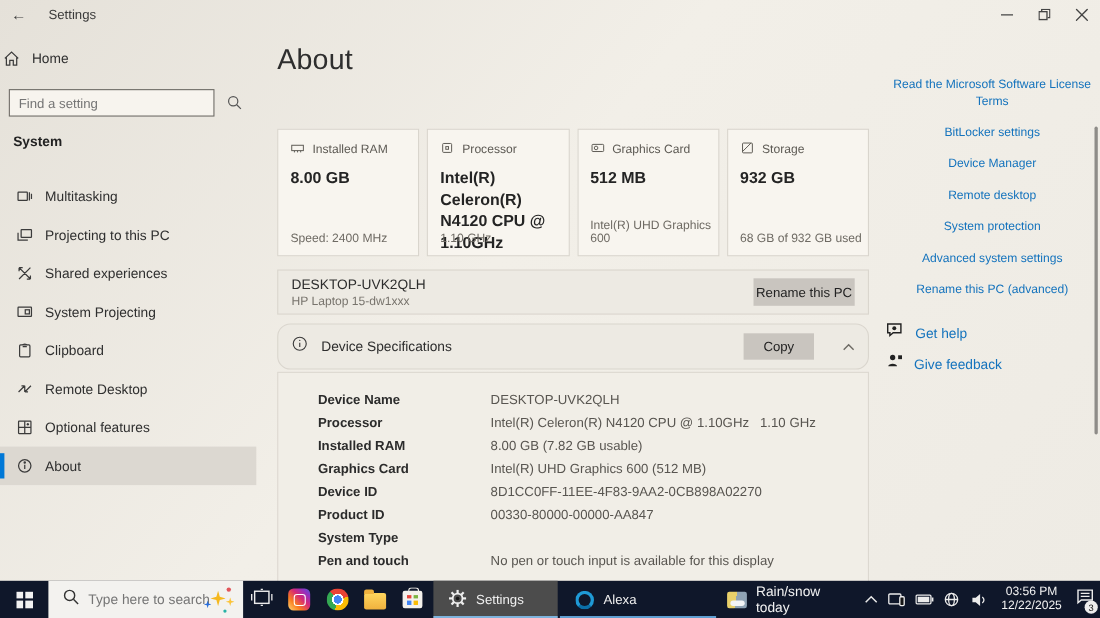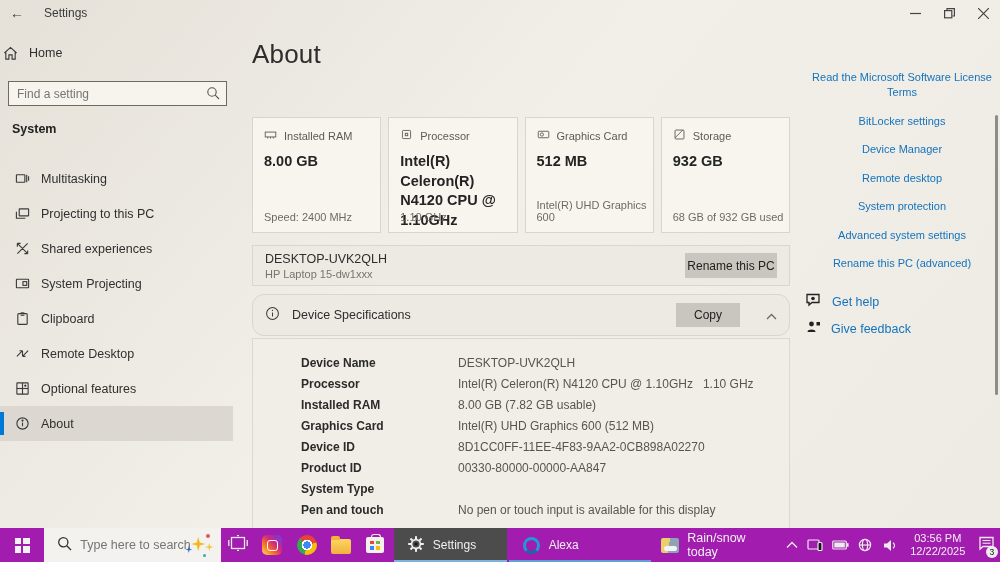--- a/index.html
+++ b/index.html
@@ -19,21 +19,21 @@
   .back-btn { width:34px; text-align:center; font-size:14px; color:#3a3a3a; cursor:default; }
   .tb-title { font-size:12px; color:#3a3a3a; margin-left:10px; }
   .win-controls { margin-left:auto; display:flex; height:100%; }
   .win-ctl { width:34px; display:flex; align-items:center; justify-content:center; color:#444; }
   
   .sidebar { position:absolute; left:0; top:26px; width:233px; bottom:0; }
   .side-row { display:flex; align-items:center; gap:11px; padding-left:2px; height:30px; font-size:12.5px; color:#2f2f2f; }
   .home-row { margin-top:12px; }
   .side-search { margin:13px 6px 0 8px; position:relative; }
   .side-search input {
-    width:219px; height:25px; border:1px solid #6d6a64; background:#f7f4ee;
+    width:187px; height:25px; border:1px solid #6d6a64; background:#f7f4ee;
     font-family:inherit; font-size:12px; color:#3a3a3a; padding:0 32px 0 8px; outline:none;
   }
   .search-glyph { position:absolute; right:7px; top:5px; color:#555; }
   .side-section { font-size:12.5px; font-weight:bold; color:#222; padding-left:12px; margin-top:16px; }
   .nav { margin-top:25px; }
   .nav-item { display:flex; align-items:center; gap:11px; height:35px; padding-left:14px; font-size:12.5px; color:#2f2f2f; position:relative; cursor:default; }
   .nav-item.selected { background:#dcd8d1; }
   .nav-item.selected::before { content:''; position:absolute; left:0; top:6px; bottom:6px; width:4px; background:#0078d7; }
   .nav-ico { width:16px; height:16px; flex:none; display:flex; align-items:center; justify-content:center; }
   .nav-ico svg { stroke:#3b3b3b; fill:none; stroke-width:1.2; }
@@ -52,33 +52,33 @@
   .device-name { font-size:12.5px; color:#2d2d2d; }
   .device-model { font-size:11px; color:#78746d; margin-top:2px; }
   .gray-btn { margin-left:auto; background:#c9c5bf; border:none; font-family:inherit; font-size:12px; color:#222; cursor:default; }
   .rename-btn { width:92px; height:25px; }
   .specs-bar { margin-top:8px; height:42px; gap:12px;border-radius:12px; }
   .specs-title { font-size:12.5px; color:#2d2d2d; }
   .copy-btn { width:64px; height:24px; }
   .collapse { color:#6d6a64; margin-left:14px; }
   .specs-body { margin-top:2px; background:#f1eee7; border:1px solid #dcd8d0; padding:13px 0 12px 0; }
   .spec-row { display:flex; padding-left:36px; height:21px; align-items:center; }
-  .spec-label { width:157px; flex:none; font-size:12px; font-weight:bold; color:#2b2b2b;margin-left:12px; }
+  .spec-label { width:157px; flex:none; font-size:12px; font-weight:bold; color:#2b2b2b; }
   .spec-value { font-size:12px; color:#585550; white-space:pre; }
   .next-edge { margin-top:4px; height:9px; background:#edeae3; border:1px solid #dad6ce; border-bottom:none; }
   
   .related { position:absolute; left:573px; top:44px; width:192px; }
   .rel-link { font-size:11px; color:#1473bd; line-height:15px; margin-bottom:13.5px; cursor:default;text-align:center; }
   .help-links { margin-top:22px; }
   .help-row { display:flex; align-items:center; gap:10px; margin-bottom:9px; }
   .help-row svg { flex:none; }
   .help-label { font-size:12.5px; color:#1473bd; cursor:default; }
   .scrollbar { position:absolute; right:2px; top:115px; width:3px; height:280px; background:#8e8c88; border-radius:2px; }
   
-  .taskbar { position:absolute; left:0; bottom:0; right:0; height:34px; background:#a21caf; display:flex; align-items:stretch; }
+  .taskbar { position:absolute; left:0; bottom:0; right:0; height:34px; background:#0f172a; display:flex; align-items:stretch; }
   .start-btn { width:48px; display:flex; align-items:center; justify-content:center; }
   .win-logo { width:15px; height:15px; display:grid; grid-template-columns:1fr 1fr; grid-template-rows:1fr 1fr; gap:2px; }
   .win-logo span { background:#f2f2f2; }
   .tb-search { width:192px; background:#f3f2ef; display:flex; align-items:center; position:relative; }
   .tb-search input { border:none; background:transparent; outline:none; font-family:inherit; font-size:12.5px; color:#4a4a4a; width:118px; }
   .tb-search .mag { margin:0 8px 0 13px; color:#333; }
   .sparkles { position:absolute; right:8px; top:5px; width:28px; height:24px; }
   .spark { position:absolute; clip-path:polygon(50% 0,61% 39%,100% 50%,61% 61%,50% 100%,39% 61%,0 50%,39% 39%); }
   .sp1 { width:14px; height:14px; background:#f5b81e; left:6px; top:4px; }
   .sp2 { width:8px; height:8px; background:#fbc43a; right:0px; top:10px; }

